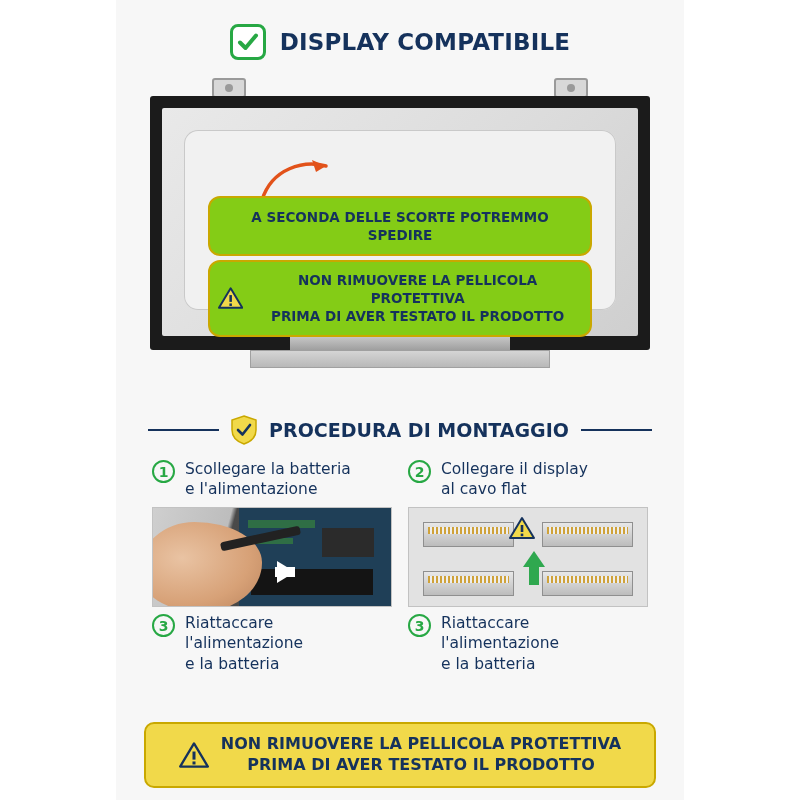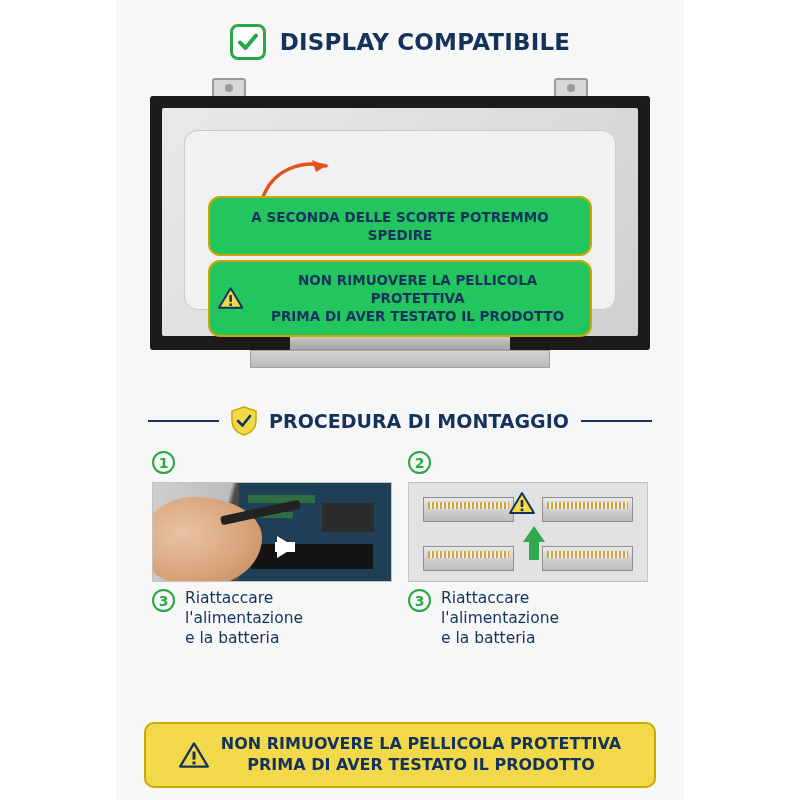--- a/index.html
+++ b/index.html
@@ -137,21 +137,21 @@
     left: 140px;
     right: 140px;
     top: 258px;
     height: 14px;
     background: linear-gradient(180deg, #c9c9c9, #9f9f9f);
   }
   .callout {
     position: absolute;
     left: 58px;
     width: 384px;
-    background: #22c55e;
+    background: #84cc16;
     border: 2px solid #c9a800;
     border-radius: 12px;
     box-sizing: border-box;
     text-align: center;
     color: #15325c;
     font-weight: bold;
     font-size: 13.5px;
     line-height: 1.35;
     padding: 10px 8px;
   }
@@ -171,21 +171,21 @@
     top: 80px;
     width: 80px;
     height: 46px;
   }
   
   .proc-header {
     display: flex;
     align-items: center;
     justify-content: center;
     gap: 12px;
-    margin-top: 28px;
+    margin-top: 37px;
     padding: 0 32px;
   }
   .proc-rule {
     flex: 1;
     height: 2px;
     background: #15325c;
   }
   .shield {
     width: 26px;
     height: 30px;
@@ -411,37 +411,45 @@
       </svg>
       <div class="proc-title">PROCEDURA DI MONTAGGIO</div>
       <div class="proc-rule"></div>
     </div>
 
     <div class="steps">
 
       <div>
         <div class="step-head">
           <div class="step-num">1</div>
+          <div class="step-text">
+            <div>Scollegare la batteria</div>
+            <div>e l'alimentazione</div>
+          </div>
         </div>
         <div class="photo photo-left">
           <div class="board">
             <div class="trace" style="left:6%;top:12%;width:44%;height:8%;"></div>
             <div class="trace" style="left:6%;top:30%;width:30%;height:6%;"></div>
             <div class="trace" style="left:55%;top:20%;width:34%;height:30%;background:#2b2b2b;"></div>
             <div class="trace" style="left:8%;top:62%;width:80%;height:26%;background:#141414;"></div>
           </div>
           <div class="hand"></div>
           <div class="tool"></div>
           <div class="white-arrow"></div>
         </div>
       </div>
 
       <div>
         <div class="step-head">
           <div class="step-num">2</div>
+          <div class="step-text">
+            <div>Collegare il display</div>
+            <div>al cavo flat</div>
+          </div>
         </div>
         <div class="photo photo-right">
           <div class="connector" style="left:6%;top:14%;width:38%;height:26%;">
             <div class="pins"></div>
           </div>
           <div class="connector" style="left:56%;top:14%;width:38%;height:26%;">
             <div class="pins"></div>
           </div>
           <div class="connector" style="left:6%;top:64%;width:38%;height:26%;">
             <div class="pins"></div>

